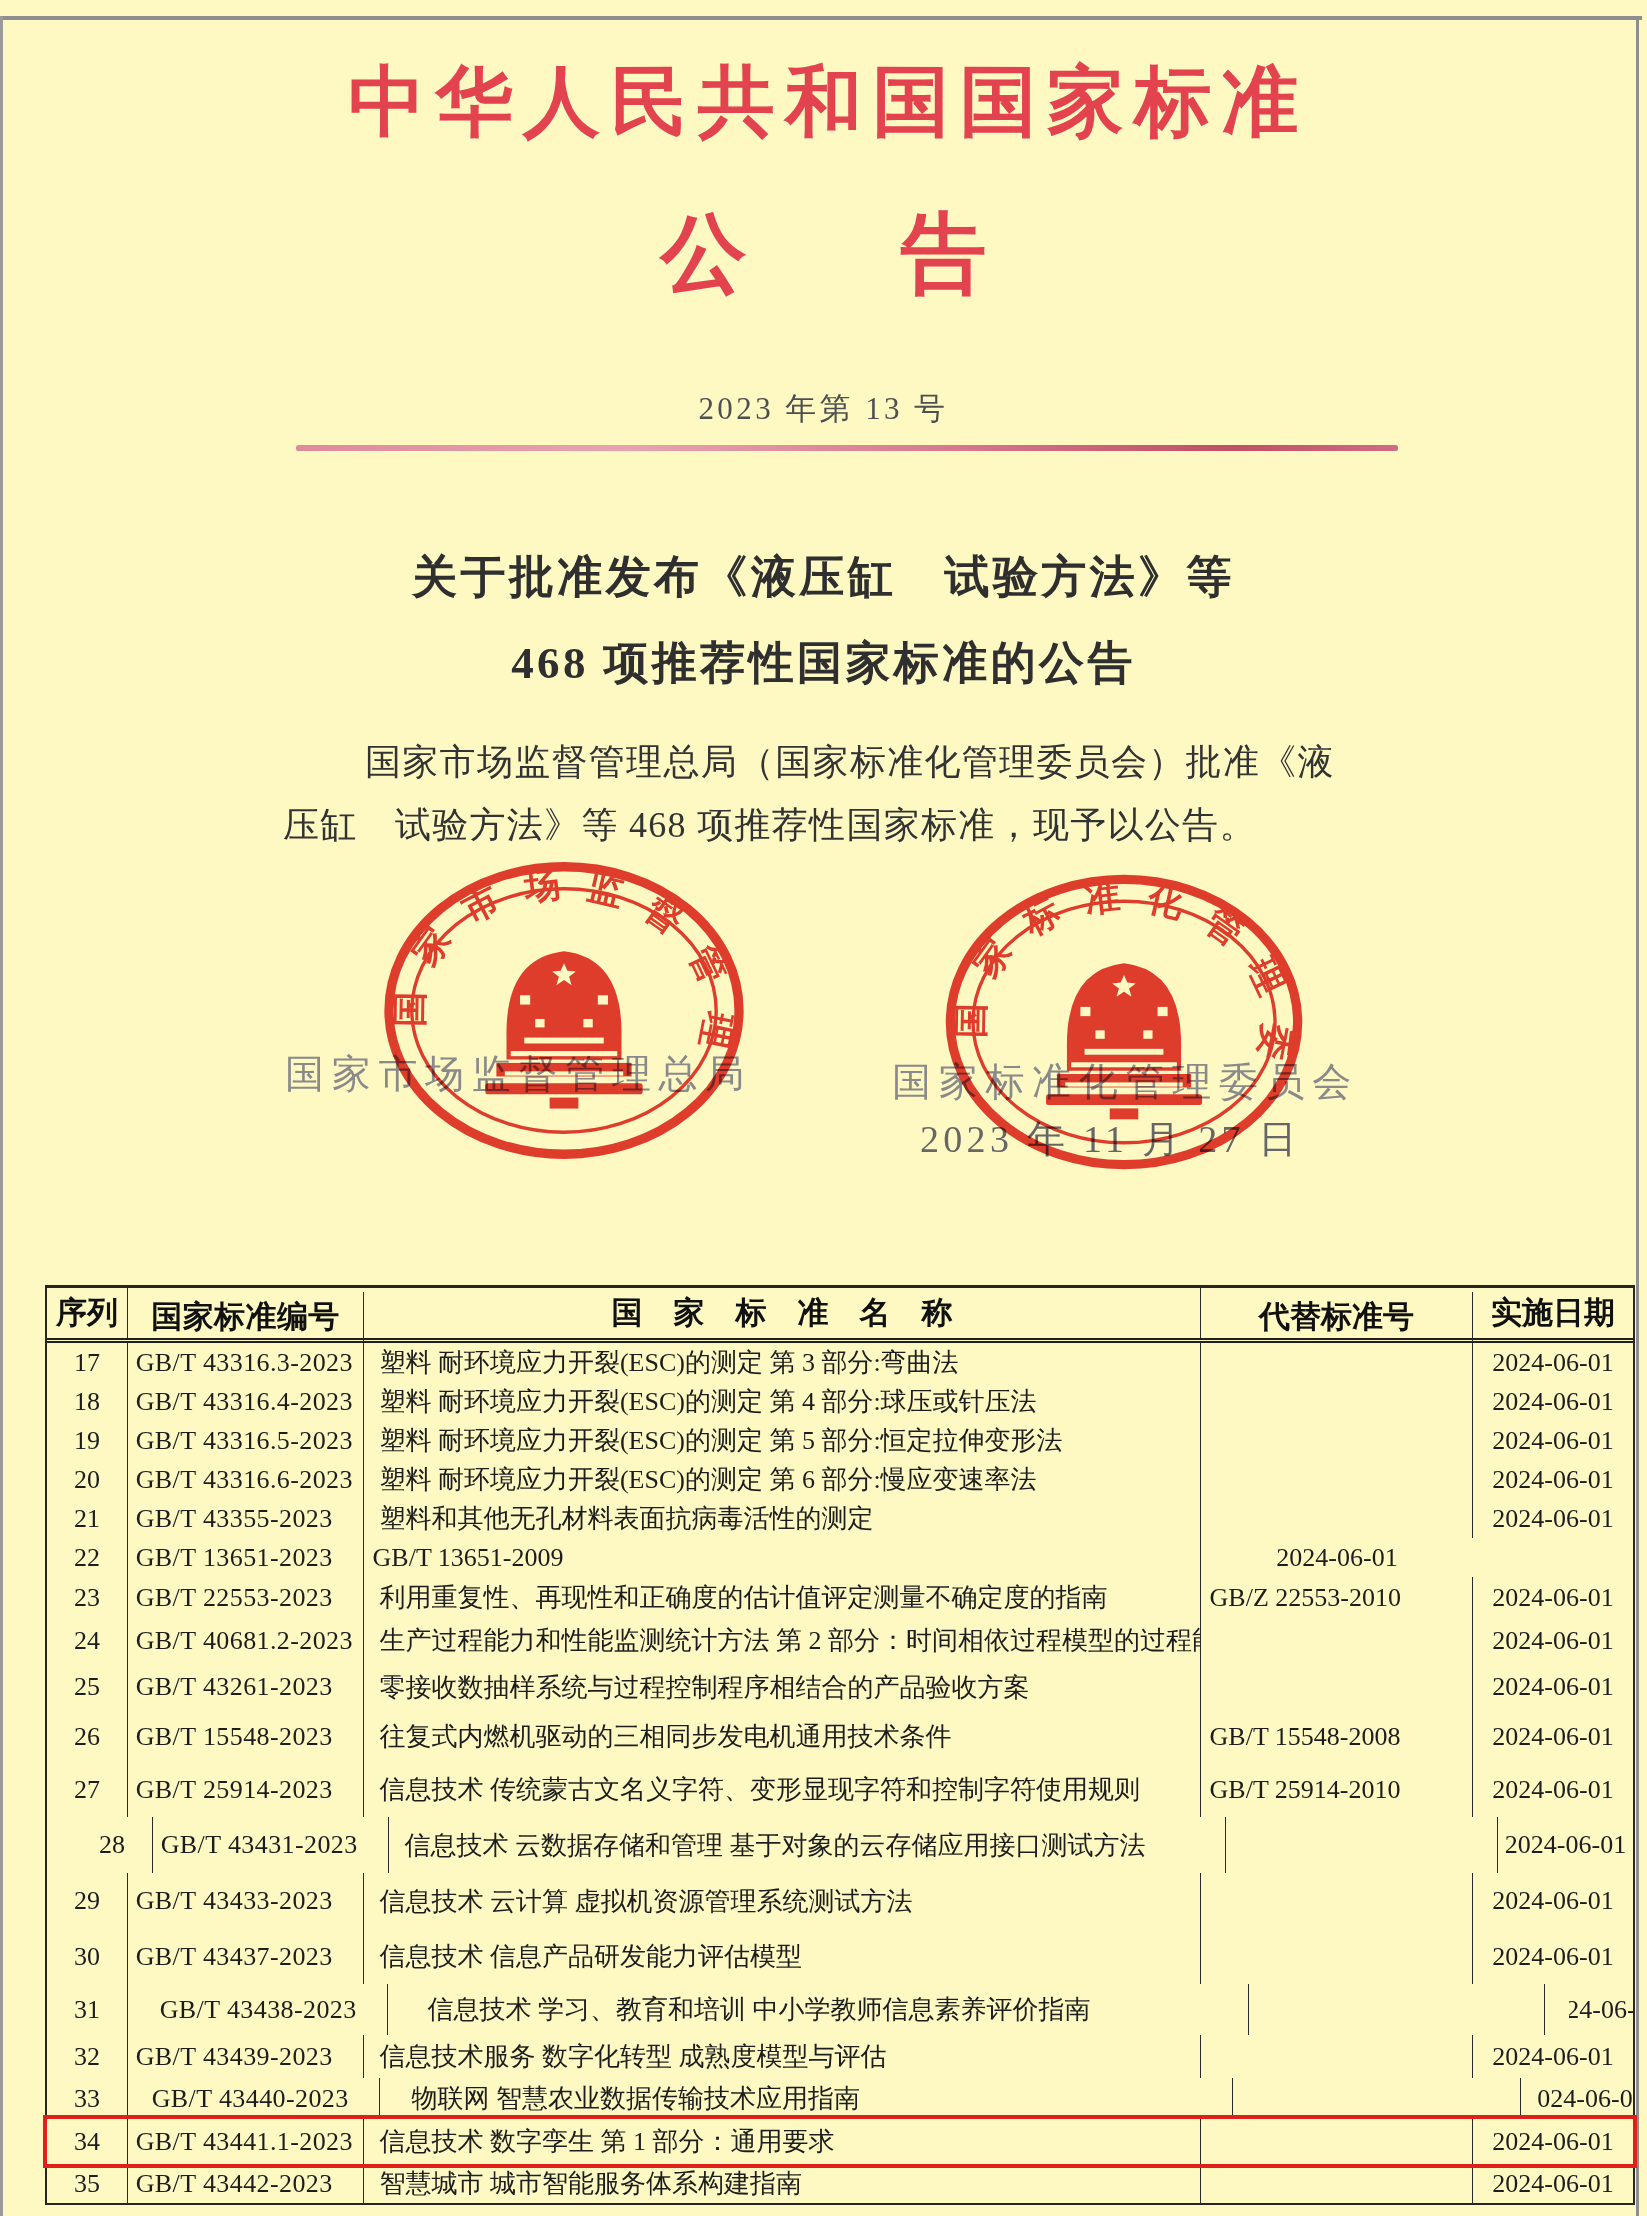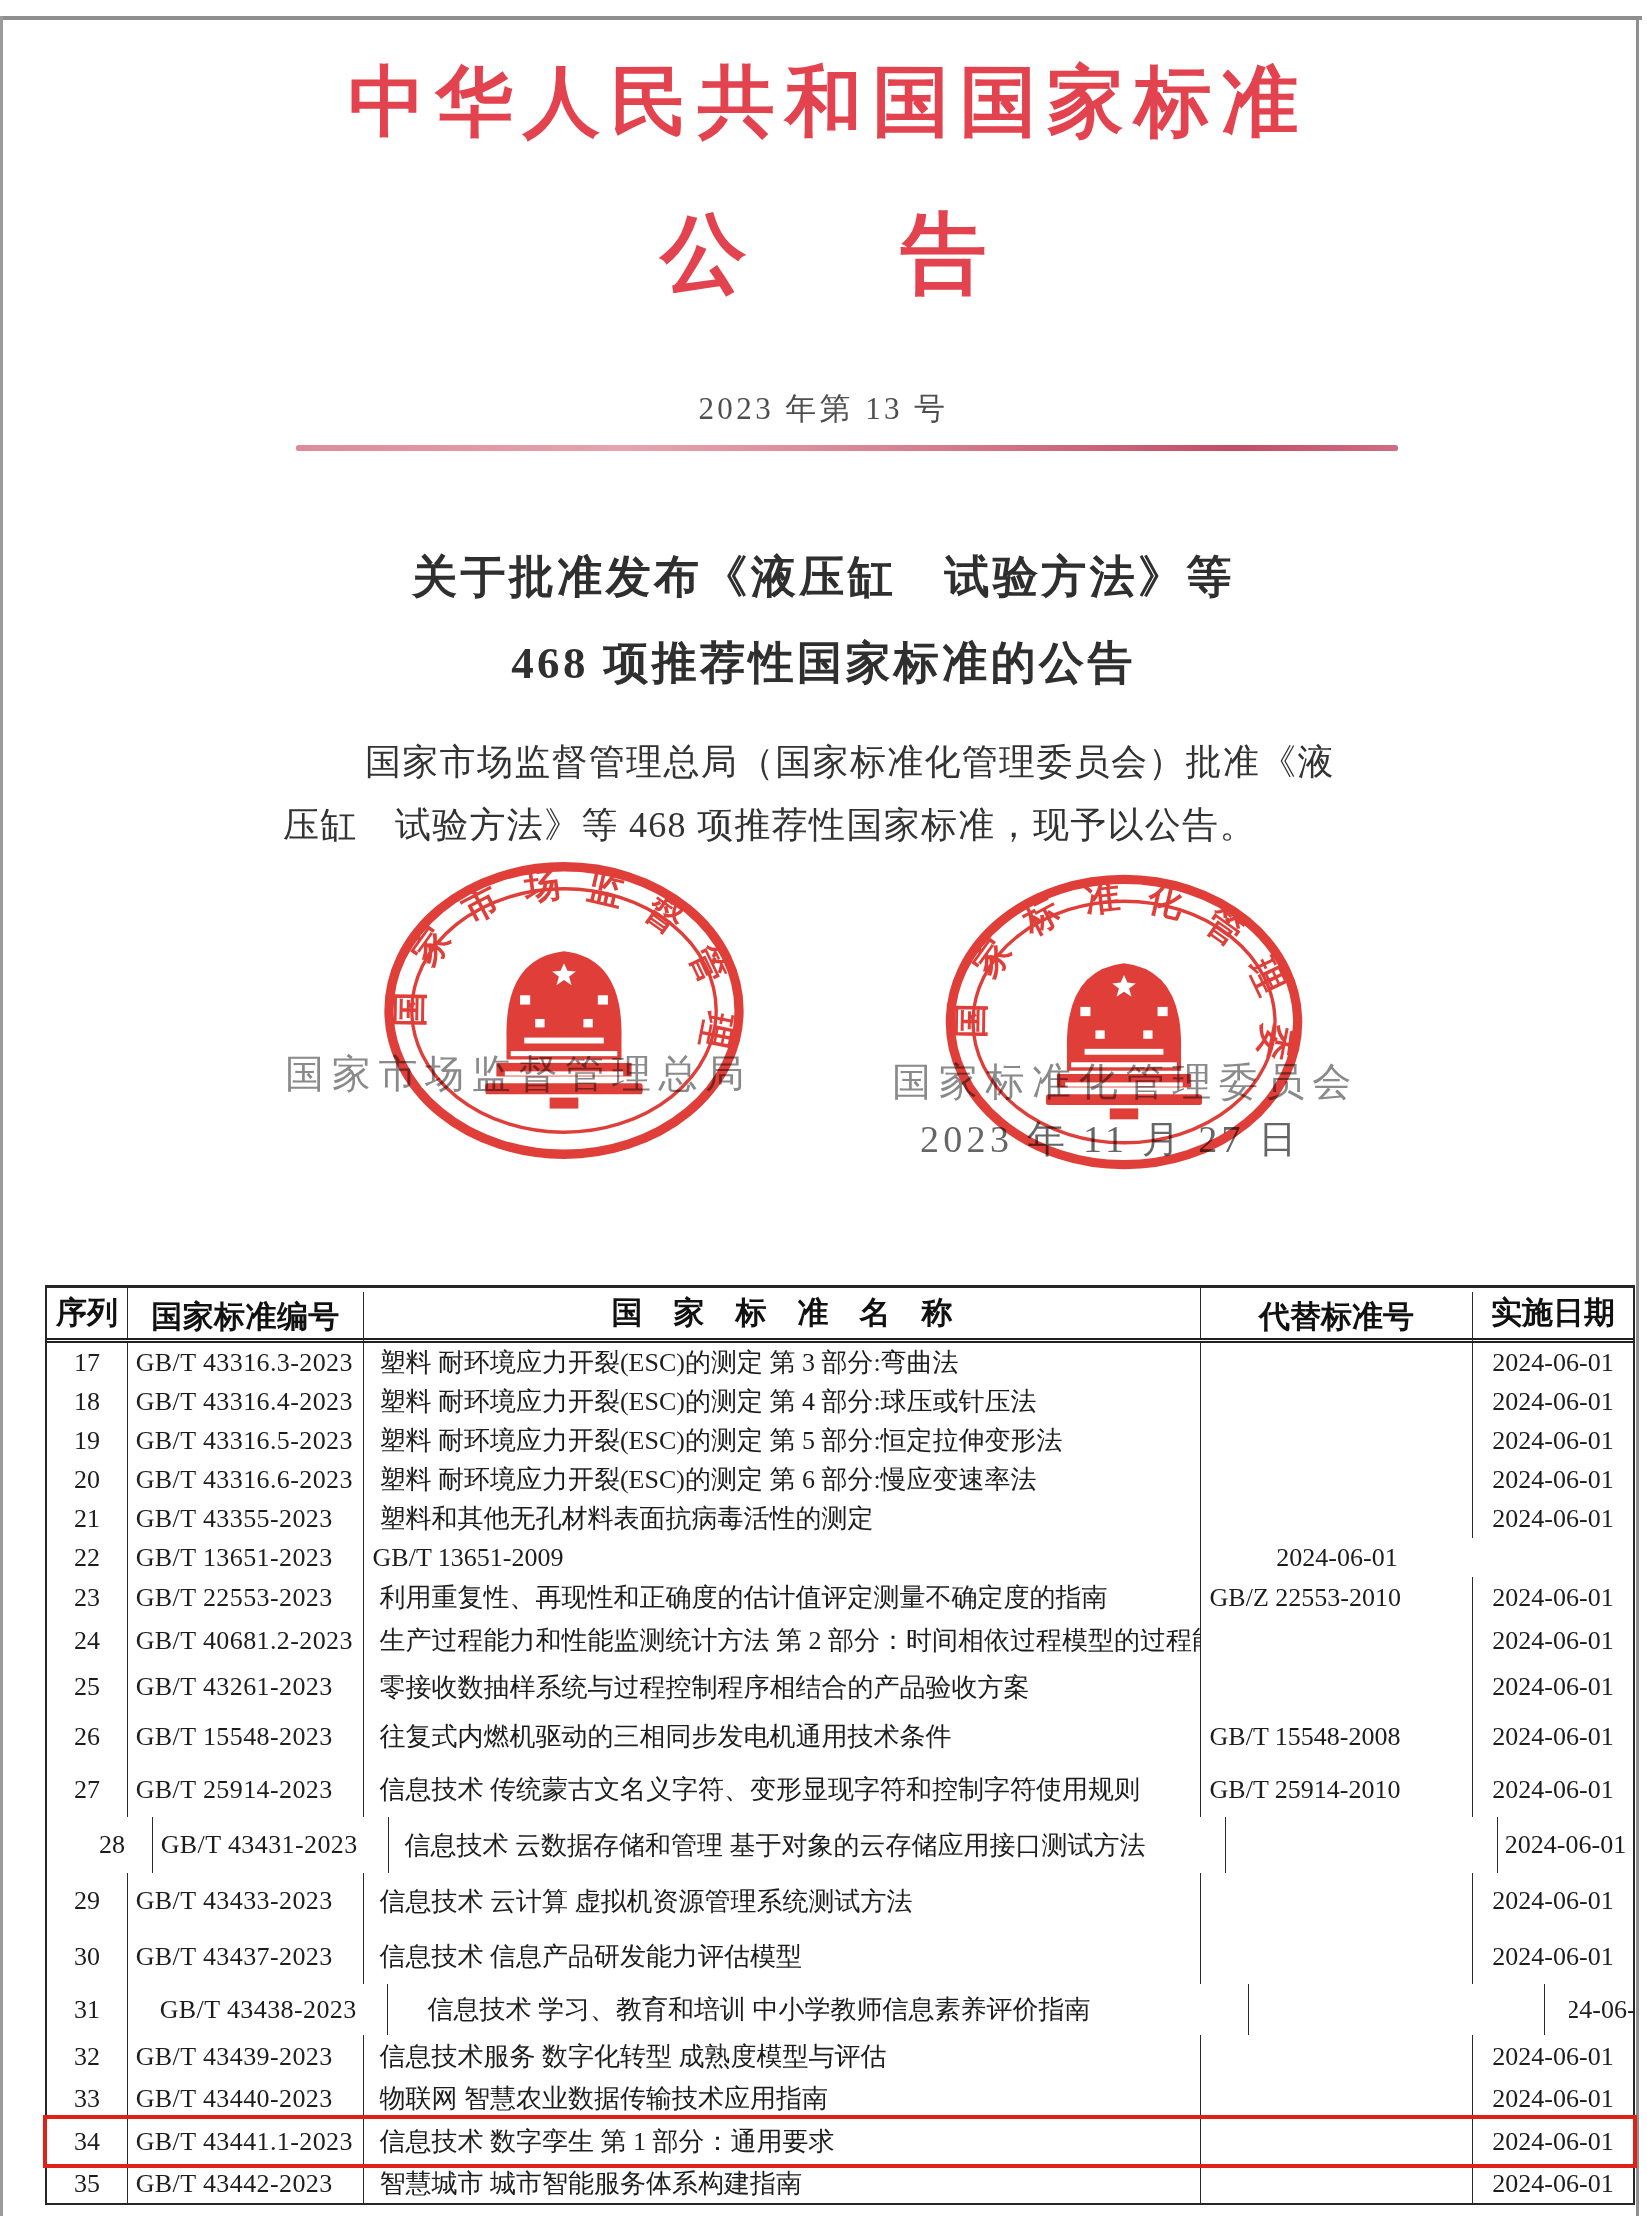--- a/index.html
+++ b/index.html
@@ -1,17 +1,17 @@
 <!DOCTYPE html>
 <html style="font-size:13.7px"><head>
 <meta charset="utf-8">
 <style>
   html,body{margin:0;padding:0;background:#e9e9e9;}
   .page{
-    position:relative; width:1647px; height:2216px; background:#ffffff;
+    position:relative; width:1647px; height:2216px; background:#fef9c3;
     font-family:"Liberation Serif","DejaVu Serif",serif; overflow:hidden;
   }
   
   .frame-top{position:absolute;left:0;top:16.3px;width:1642px;height:3.4px;background:#8e8e8e;}
   .frame-left{position:absolute;left:0;top:16.3px;width:2.6px;height:2200px;background:#9a9a9a;}
   .frame-right{position:absolute;left:1636px;top:16.3px;width:3.4px;height:2200px;background:#8e8e8e;}
 
   .country-header{
     position:absolute;left:0;top:51px;width:1647px;text-align:center;
     font-size:77px;font-weight:bold;color:#e2434f;letter-spacing:10.3px;text-indent:10.3px;
@@ -265,21 +265,21 @@
           <div class="cell c-repl"></div>
           <div class="cell c-date">2024-06-01</div>
         </div>
         <div class="trow" style="height: 43px;">
           <div class="cell c-seq">32</div>
           <div class="cell c-code">GB/T 43439-2023</div>
           <div class="cell c-name">信息技术服务 数字化转型 成熟度模型与评估</div>
           <div class="cell c-repl"></div>
           <div class="cell c-date">2024-06-01</div>
         </div>
-        <div class="trow" style="height: 41px;">
+        <div class="trow" style="height: 41px; gap: 16px;">
           <div class="cell c-seq">33</div>
           <div class="cell c-code">GB/T 43440-2023</div>
           <div class="cell c-name">物联网 智慧农业数据传输技术应用指南</div>
           <div class="cell c-repl"></div>
           <div class="cell c-date">2024-06-01</div>
         </div>
         <div class="trow hl" style="height: 45px;">
           <div class="cell c-seq">34</div>
           <div class="cell c-code">GB/T 43441.1-2023</div>
           <div class="cell c-name">信息技术 数字孪生 第 1 部分：通用要求</div>

